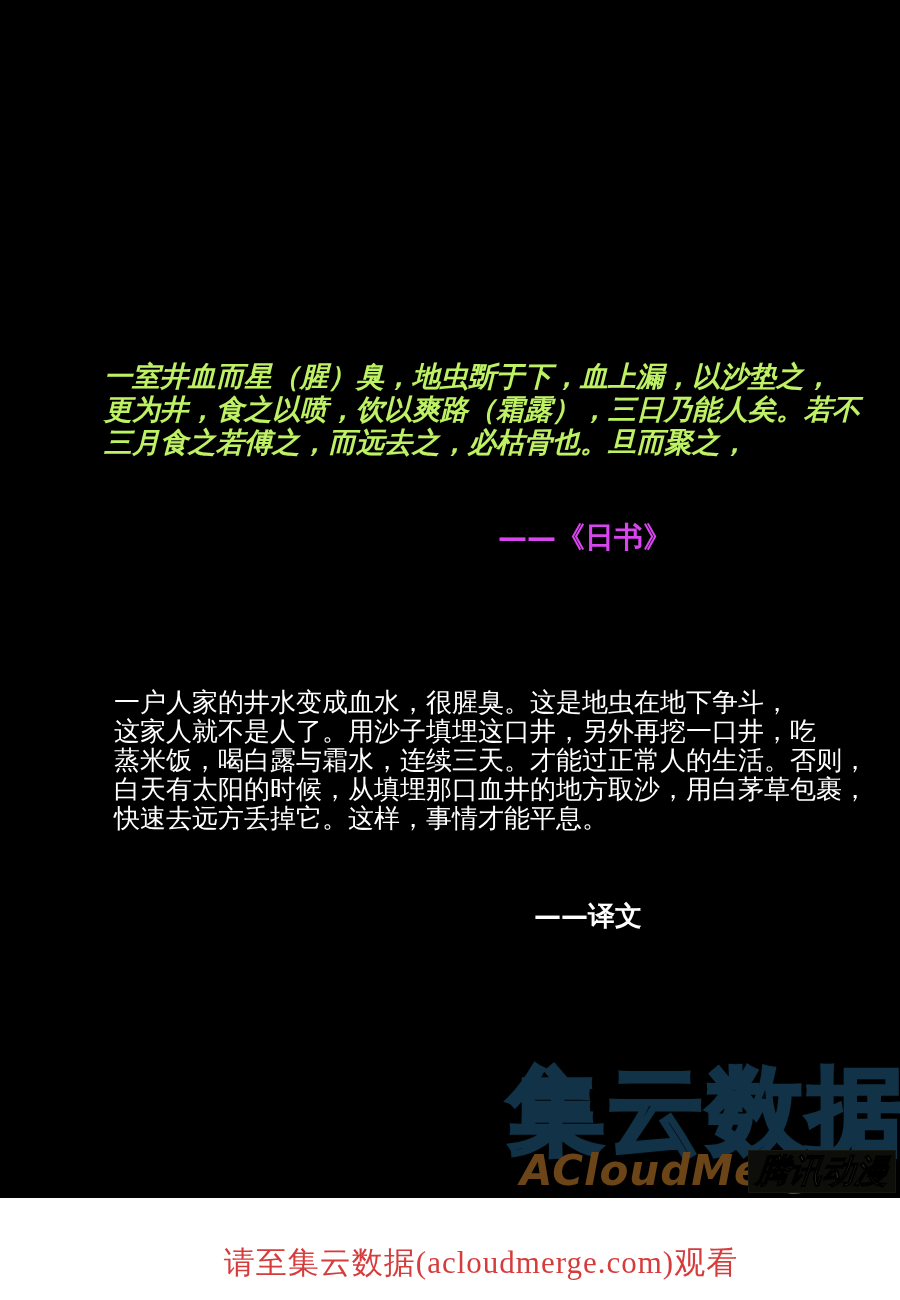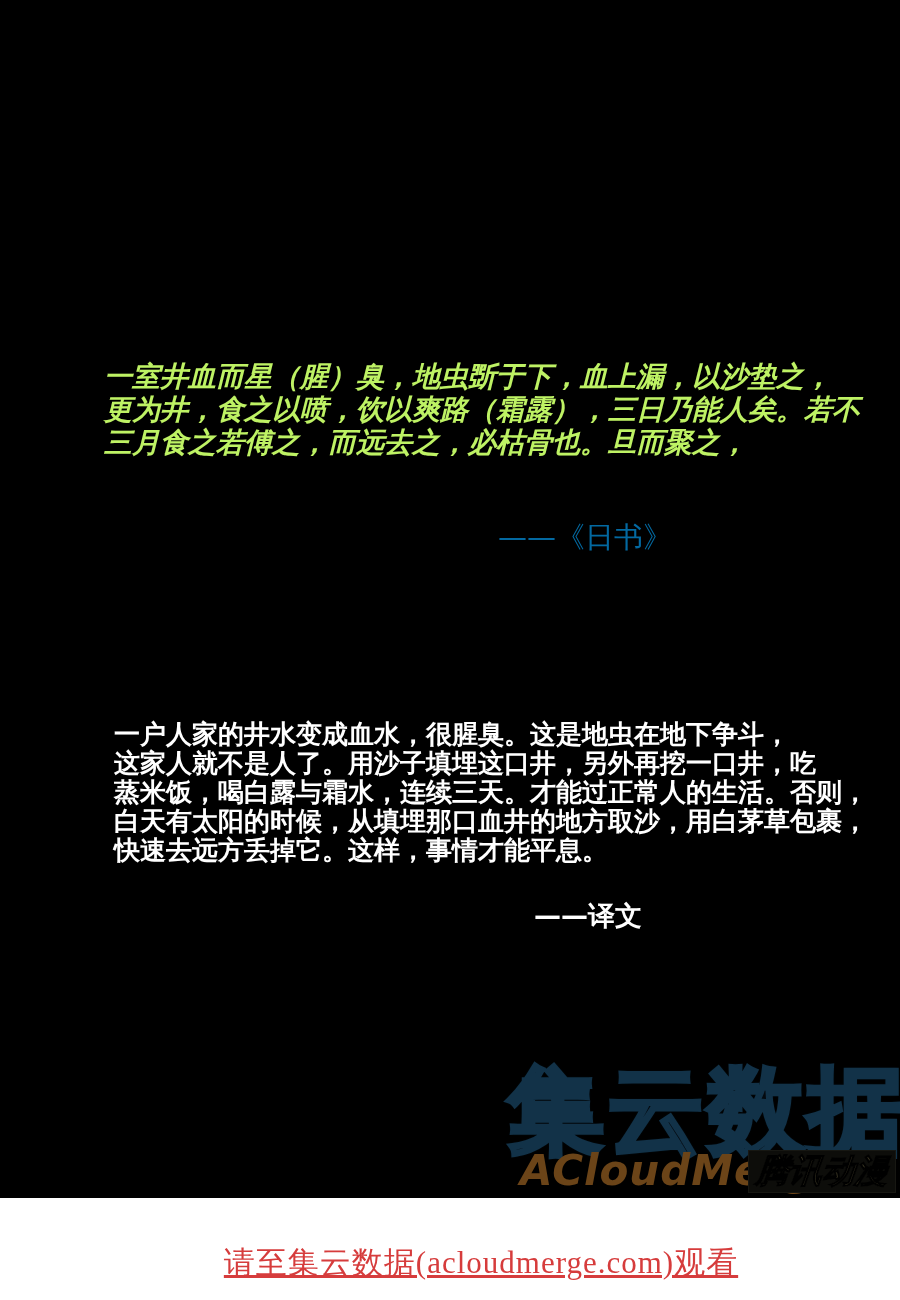--- a/index.html
+++ b/index.html
@@ -26,34 +26,34 @@
     font-weight: bold;
     line-height: 33px;
     letter-spacing: 0px;
     white-space: nowrap;
     font-style: italic;
   }
   .classical-attribution {
     position: absolute;
     left: 498px;
     top: 518px;
-    color: #0369a1;
+    color: #d946ef;
     font-size: 29px;
-    font-weight: normal;
+    font-weight: bold;
     white-space: nowrap;
   }
 
   
   .translation-block {
     position: absolute;
     left: 114px;
-    top: 720px;
+    top: 688px;
     color: #ffffff;
     font-size: 26px;
-    font-weight: bold;
+    font-weight: normal;
     line-height: 29px;
     white-space: nowrap;
   }
   .translation-attribution {
     position: absolute;
     left: 534px;
     top: 898px;
     color: #ffffff;
     font-size: 27px;
     font-weight: bold;
@@ -125,21 +125,20 @@
     top: 44px;
     width: 100%;
     text-align: center;
     padding-left: 62px;
     box-sizing: border-box;
     font-family: "Liberation Serif", "DejaVu Serif", serif;
     font-size: 31px;
     color: #d63c3c;
     letter-spacing: 1px;
     white-space: nowrap;
-    text-decoration: underline;
   }
 </style>
 </head>
 <body>
 
 <div class="page">
 
   <div class="classical-block">
     <div>一室井血而星（腥）臭，地虫斲于下，血上漏，以沙垫之，</div>
     <div>更为井，食之以喷，饮以爽路（霜露），三日乃能人矣。若不</div>

